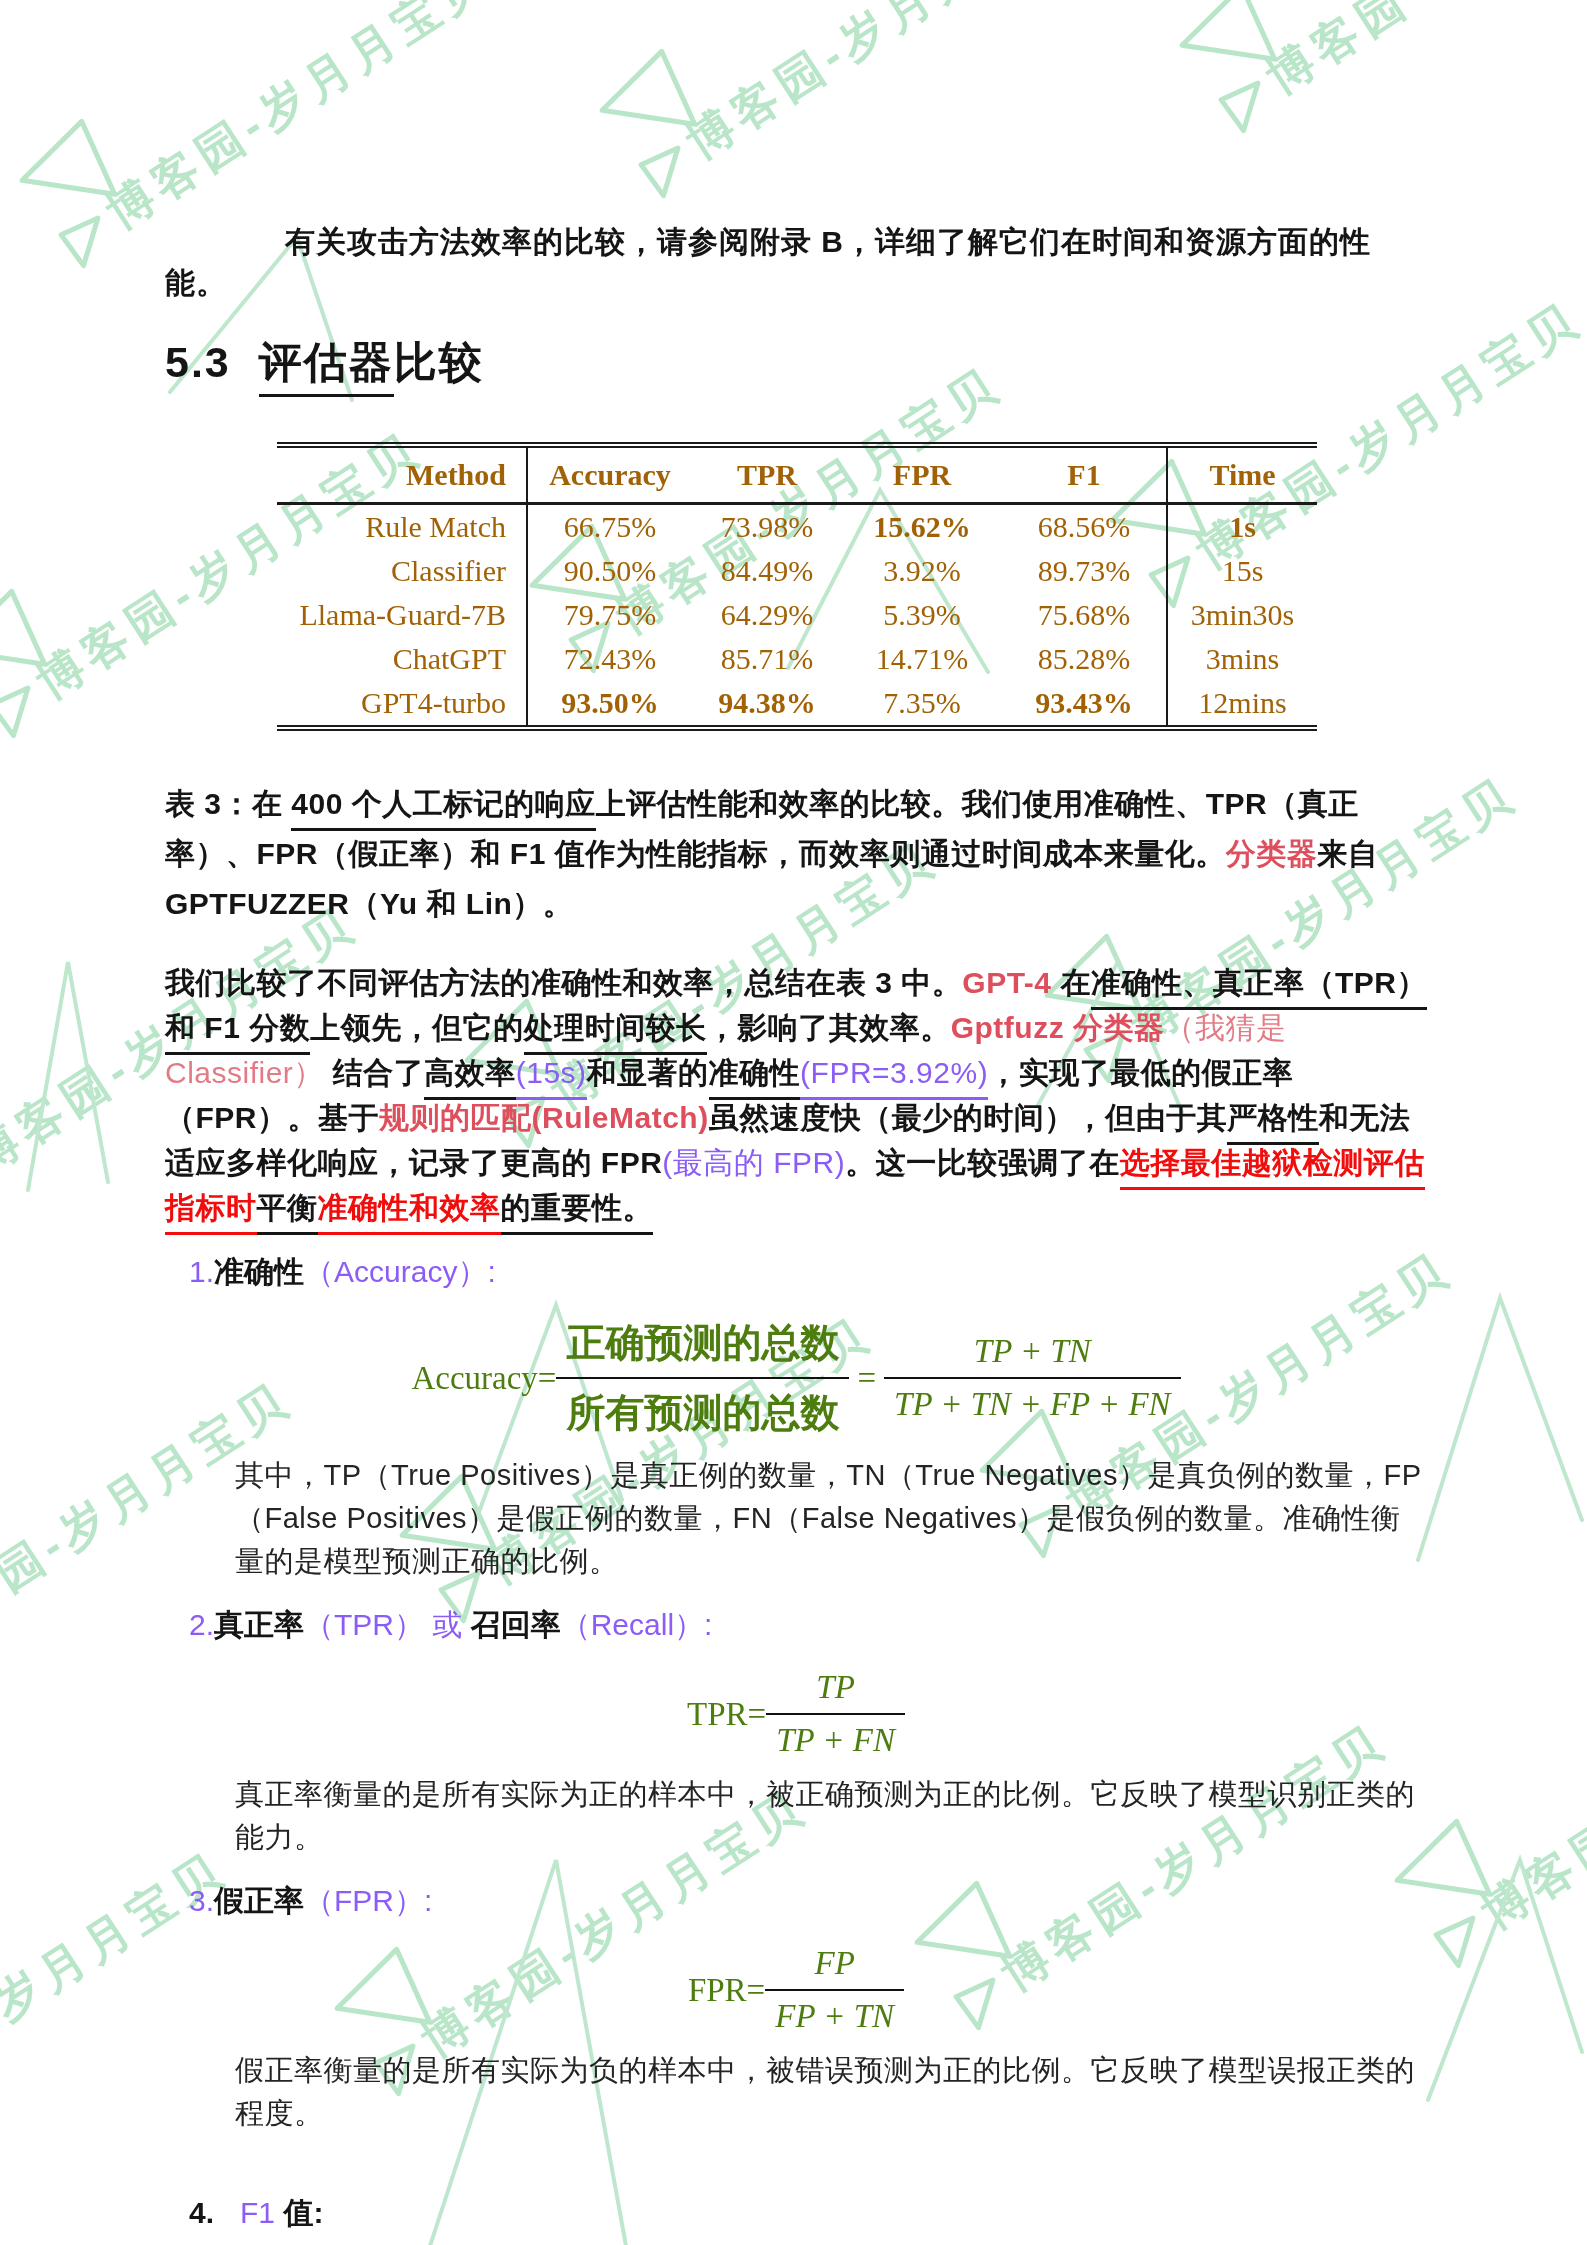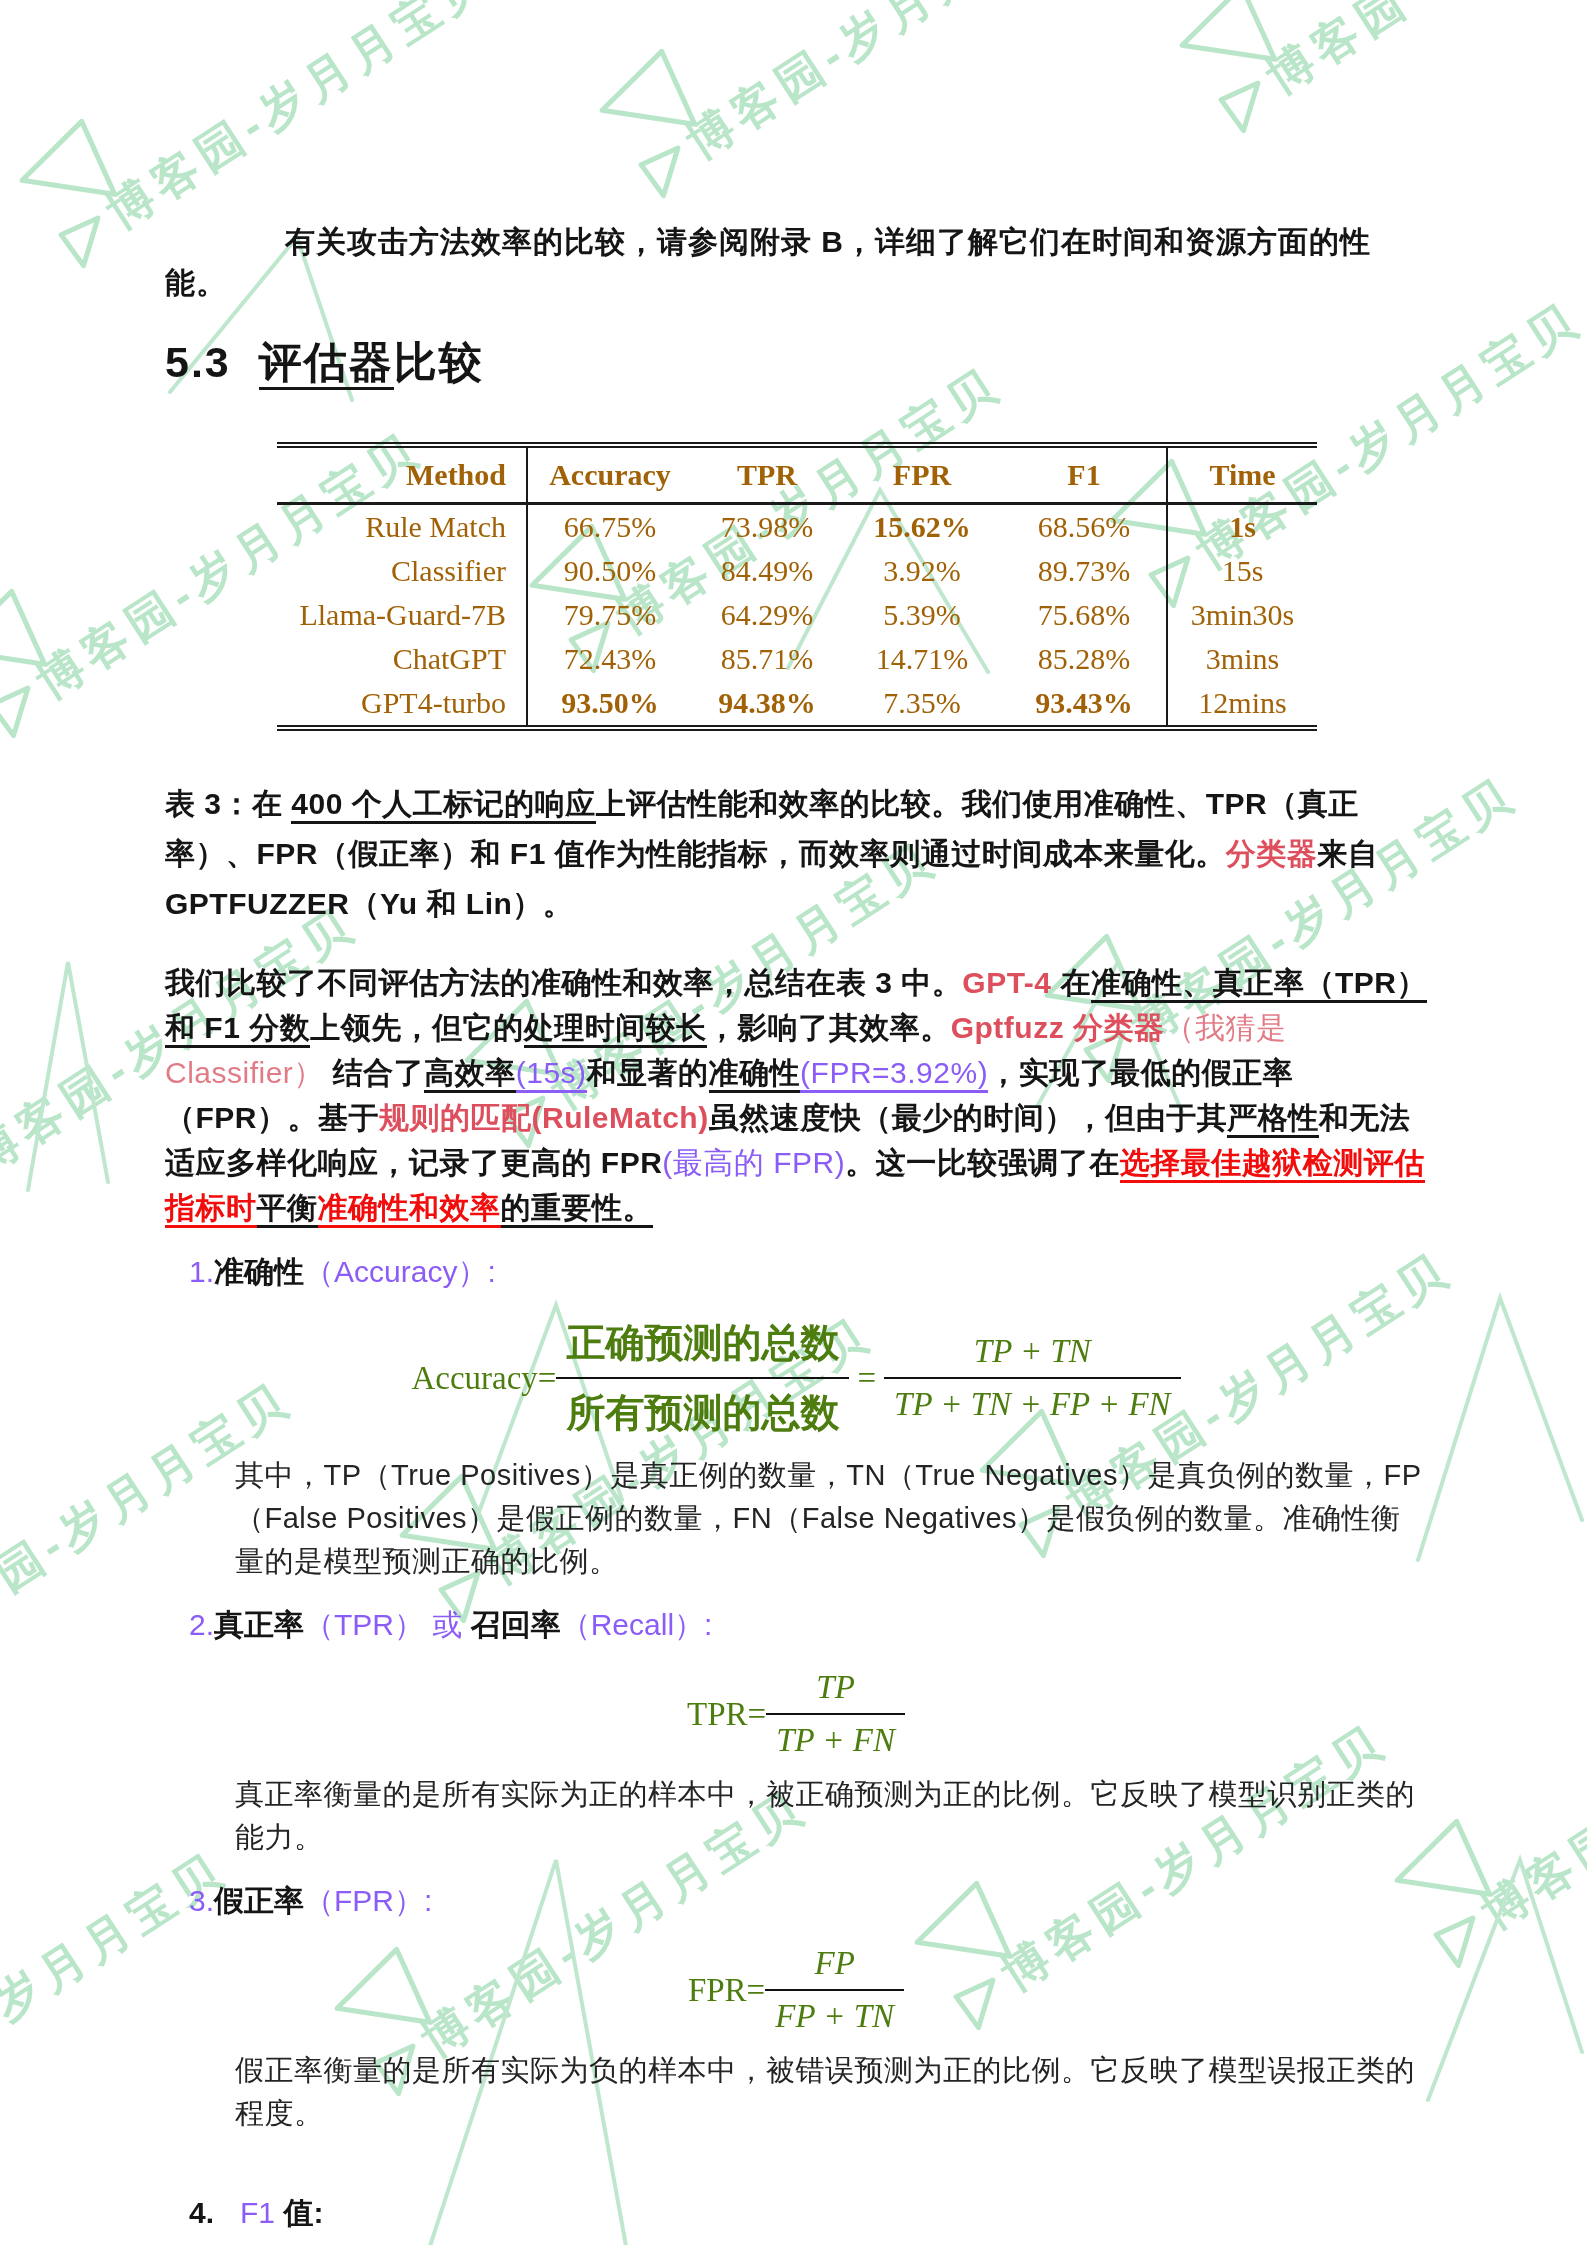--- a/index.html
+++ b/index.html
@@ -11,21 +11,21 @@
   
   .wm { position:absolute; left:0; top:0; z-index:0; pointer-events:none; }
   .wm-text { font-size:46px; fill:#b9e5c8; letter-spacing:7px; font-weight:700;
              font-family:"Liberation Sans", sans-serif; }
   .wm-shape { fill:none; stroke:#b9e5c8; stroke-width:5; stroke-linejoin:round; }
   .wm-line  { fill:none; stroke:#bfe7cd; stroke-width:4; stroke-linecap:round; }
   
   .content { position:absolute; left:0; top:0; right:0; bottom:0; z-index:1; padding:222px 160px 0 165px; }
   .b   { font-weight:700; }
   .lt  { font-weight:400; color:#8b5cf6; }
-  .u   { border-bottom:3px solid currentColor; padding-bottom:1px; }
+  .u   { border-bottom:3px solid currentColor; padding-bottom:8px; }
   .pink   { color:#de4f5e; font-weight:700; }
   .pinklt { color:#e27b86; font-weight:400; }
   .red    { color:#f20d0d; font-weight:700; }
   .intro   { font-size:30px; font-weight:700; text-indent:120px; letter-spacing:1px; }
   .heading { margin-top:30px; font-size:43px; font-weight:700; letter-spacing:2px; }
   .heading .hnum { margin-right:28px; }
   
   .tblwrap { margin:50px 0 0 112px; }
   table { border-collapse:collapse; font-family:"Liberation Serif", serif; font-size:30px;
           border-top:6px double #1a1a1a; border-bottom:6px double #1a1a1a; color:#a16207; }

